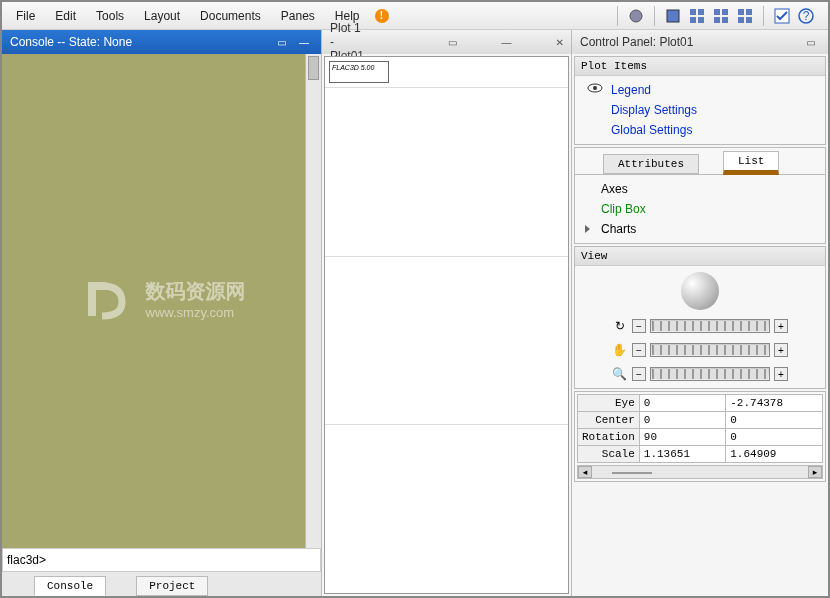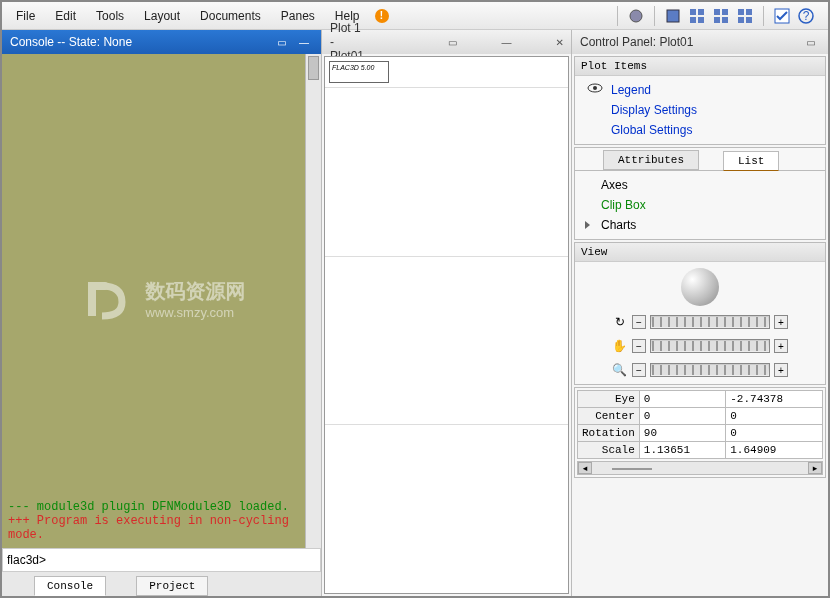--- a/index.html
+++ b/index.html
@@ -44,21 +44,21 @@
 
 .ctrl-wrap { flex:1; display:flex; flex-direction:column; }
 .ctrl-body { flex:1; display:flex; flex-direction:column; overflow:hidden; padding:2px; gap:2px; }
 .group { border:1px solid #bbb; background:#f7f7f7; }
 .group-title { font-family:"Courier New",monospace; font-size:11px; padding:3px 6px; background:linear-gradient(#eee,#ddd); border-bottom:1px solid #ccc; }
 .plot-items { padding:4px 8px; }
 .plot-items .row { padding:3px 0 3px 28px; color:#0030cc; cursor:default; position:relative; }
 .plot-items .eye { position:absolute; left:4px; top:2px; }
 .tabs-row { display:flex; align-items:flex-end; padding:2px 6px 0; }
 .tabs-row .tab { padding:3px 14px; border:1px solid #bbb; background:#e8e8e8; font-family:"Courier New",monospace; font-size:11px; margin-right:2px;margin-left:22px; }
-.tabs-row .tab.active { background:#fff; border-bottom:1px solid #a16207; position:relative; top:1px;font-family:Liberation Mono, monospace; }
+.tabs-row .tab.active { background:#fff; border-bottom:5px solid #a16207; position:relative; top:1px;font-family:Liberation Mono, monospace; }
 .list-items { border-top:1px solid #bbb; padding:4px 8px; }
 .list-items .li { padding:3px 0 3px 18px; position:relative; }
 .list-items .li.green { color:#0a8a0a; }
 .list-items .tri { position:absolute; left:2px; top:6px; width:0; height:0; border-top:4px solid transparent; border-bottom:4px solid transparent; border-left:5px solid #666; }
 .view-body { display:flex; flex-direction:column; align-items:center; padding:6px; gap:8px; }
 .sphere { width:38px; height:38px; border-radius:50%; background: radial-gradient(circle at 30% 30%, #fff, #bbb 60%, #888); }
 .slider-row { display:flex; align-items:center; gap:4px; width:100%; justify-content:center; }
 .slider-row .sicon { width:16px; height:16px; display:flex; justify-content:center; align-items:center; font-size:12px; }
 .slider-row .minus, .slider-row .plus { width:14px; height:14px; border:1px solid #888; background:#eee; display:flex; justify-content:center; align-items:center; font-size:10px; }
 .slider-row .track { width:120px; height:14px; background:linear-gradient(#ccc,#eee); border:1px solid #888; position:relative; }
@@ -160,24 +160,20 @@
               <rect x="6" y="6" width="20" height="8" rx="3" fill="#fff"></rect>
               <rect x="6" y="6" width="8" height="34" fill="#fff"></rect>
               <path d="M20 10 Q40 10 40 26 Q40 40 20 40" stroke="#fff" stroke-width="7" fill="none"></path>
             </svg>
           <div class="txt">
               <div style="font-size:20px;font-weight:bold">数码资源网</div>
               <div style="font-size:13px">www.smzy.com</div>
             </div>
         </div>
       </div>
-      <div style="position:absolute;bottom:6px;left:6px;right:22px">
-        <div class="msg-green">--- module3d plugin DFNModule3D loaded.</div>
-        <div class="msg-red">+++ Program is executing in non-cycling mode.</div>
-      </div>
     </div>
     <div class="console-input-row">
       <span>flac3d&gt;</span>
       <input value="" style="">
     </div>
     <div class="console-tabs">
       <div class="tab active">Console</div>
       <div class="tab">Project</div>
     </div>
   </div>

